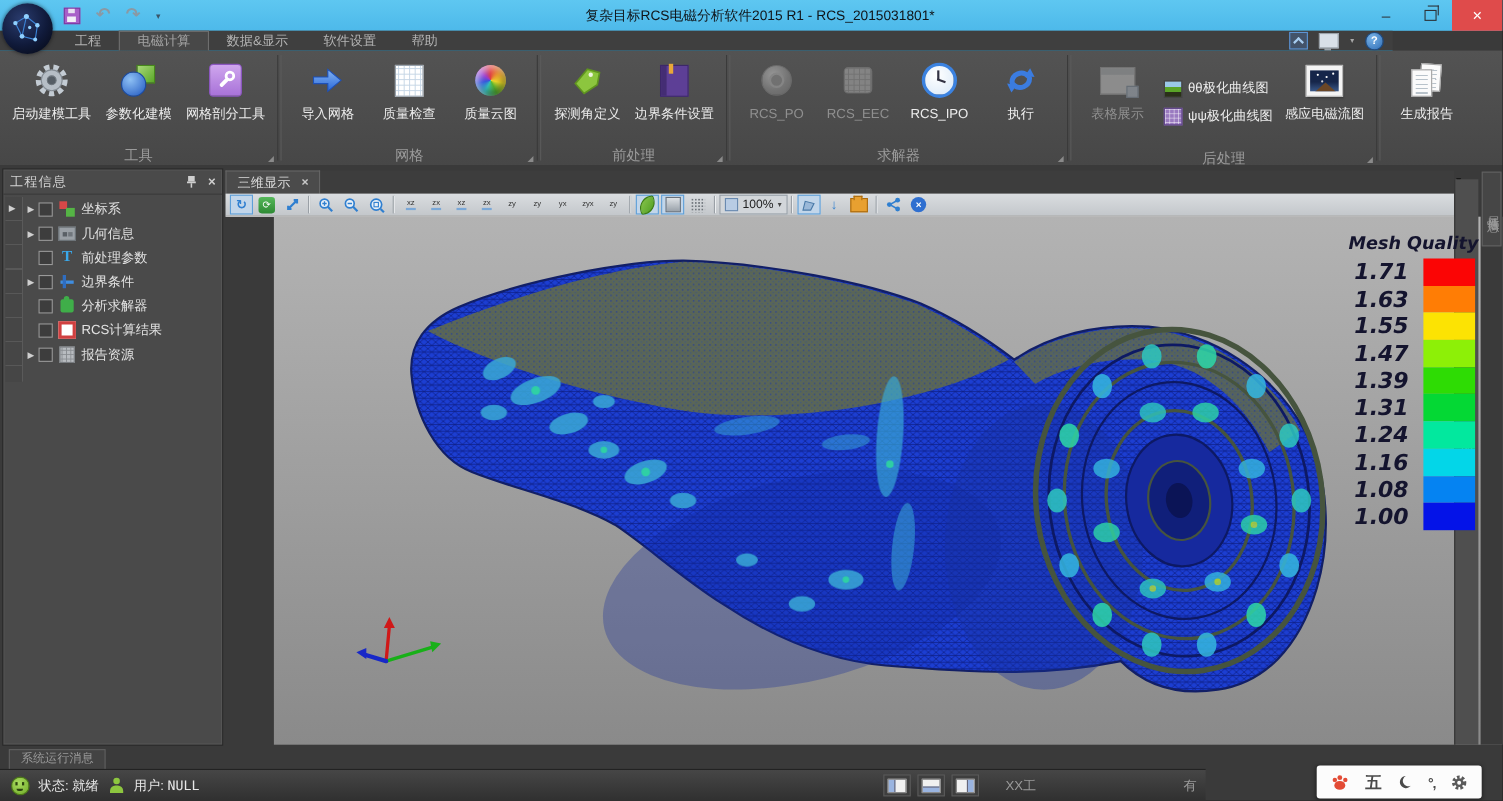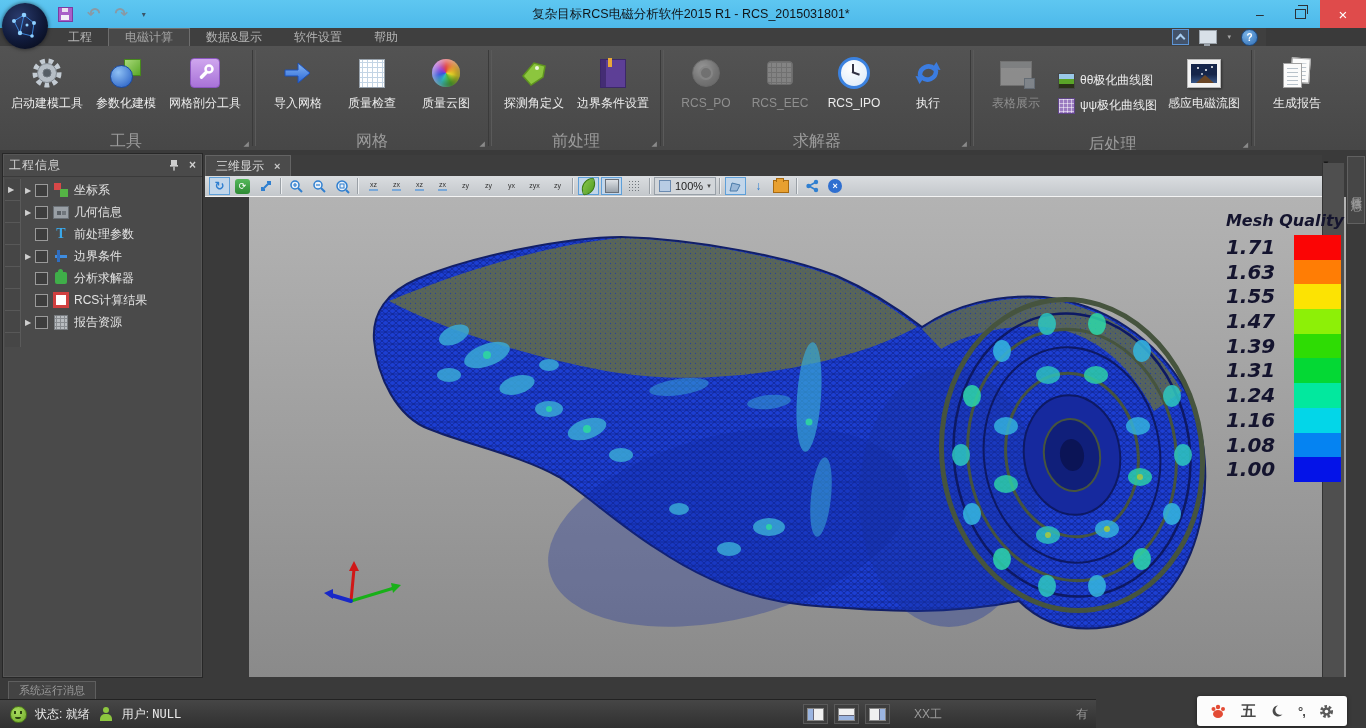--- a/index.html
+++ b/index.html
@@ -37,21 +37,21 @@
   .mini-arrow{font-size:7px;color:#a8a8a8;}
   .help-btn{width:15px;height:15px;border-radius:50%;background:radial-gradient(circle at 35% 30%,#7ab4e8,#2e6cb4);
             color:#fff;font-size:10px;font-weight:bold;display:flex;align-items:center;justify-content:center;border:1px solid #1d4a80;}
 
   
   .ribbon{position:absolute;left:0;top:46px;width:1366px;height:104px;background:linear-gradient(#535353,#474747);
           border-bottom:1px solid #2c2c2c;display:flex;}
   .rgroup{position:relative;display:flex;flex-direction:column;}
   .rbody{flex:1;display:flex;align-items:flex-start;padding:4px 6px 0 6px;gap:2px;}
   .rfoot{height:17px;position:relative;}
-  .rfoot .glabel{display:block;text-align:center;font-size:16px;color:#9b9b9b;line-height:15px;}
+  .rfoot .glabel{display:block;text-align:center;font-size:13px;color:#9b9b9b;line-height:15px;}
   .rfoot .launcher{position:absolute;right:3px;bottom:2px;font-size:7px;color:#8a8a8a;}
   .rsep{width:2px;border-left:1px solid #3a3a3a;border-right:1px solid #5a5a5a;margin:4px 0;}
   .rbtn{display:flex;flex-direction:column;align-items:center;justify-content:flex-start;padding:2px 5px;min-width:62px;}
   .rbtn .ric{height:42px;display:flex;align-items:center;justify-content:center;}
   .rbtn .rlabel{font-size:12px;color:#ececec;white-space:nowrap;line-height:14px;margin-top:2px;}
   .rbtn.grayed .ric{opacity:.45;filter:grayscale(60%);}
   .rbtn.grayed .rlabel{color:#8f8f8f;}
   .rsmallcol{display:flex;flex-direction:column;justify-content:center;gap:8px;height:86px;padding:0 4px;}
   .rsmall{display:flex;align-items:center;gap:5px;}
   .rsmall .rlabel{font-size:12px;color:#ececec;white-space:nowrap;}
@@ -160,21 +160,21 @@
   .folder:before{content:"";position:absolute;left:2px;top:-3px;width:6px;height:3px;background:#e8a030;border:1px solid #a86a10;border-bottom:none;}
   .cancel{width:14px;height:14px;border-radius:50%;background:#2f6fd0;color:#fff;font-size:9px;font-weight:bold;display:flex;align-items:center;justify-content:center;}
 
   
   .viewport{position:absolute;left:205px;top:47px;width:1117px;height:480px;background:linear-gradient(#b3b3b3,#8a8a8a);overflow:hidden;margin-left:44px;}
   .viewport svg.model{position:absolute;left:0;top:0;}
   .legend{position:absolute;top:14px;right:22px;z-index:5;}
   .legend-title{text-align:center;font-family:"DejaVu Sans","Liberation Sans",sans-serif;font-style:italic;font-weight:bold;
                 font-size:16px;color:#14142e;margin-bottom:5px;}
   .lrow{display:flex;align-items:center;height:24.7px;}
-  .lval{width:60px;text-align:left;padding-right:8px;font-family:"DejaVu Sans",sans-serif;font-style:italic;font-weight:bold;
+  .lval{width:60px;text-align:center;padding-right:8px;font-family:"DejaVu Sans",sans-serif;font-style:italic;font-weight:bold;
         font-size:20px;color:#14142e;line-height:24.7px;}
   .lswatch{width:47px;height:24.7px;}
 
   
   .results-strip{position:absolute;left:1322px;top:13px;width:21px;height:514px;background:#4f4f4f;border-left:1px solid #333;
                  display:flex;align-items:center;justify-content:center;}
   .results-strip span{writing-mode:vertical-rl;transform:rotate(180deg);font-size:12px;color:#bcbcbc;letter-spacing:2px;}
   .far-strip{position:absolute;left:1346px;top:5px;width:20px;height:522px;background:#3a3a3a;}
   .prop-tab{position:absolute;left:1px;top:6px;width:16px;height:66px;background:#464646;border:1px solid #616161;
             display:flex;align-items:center;justify-content:center;}

